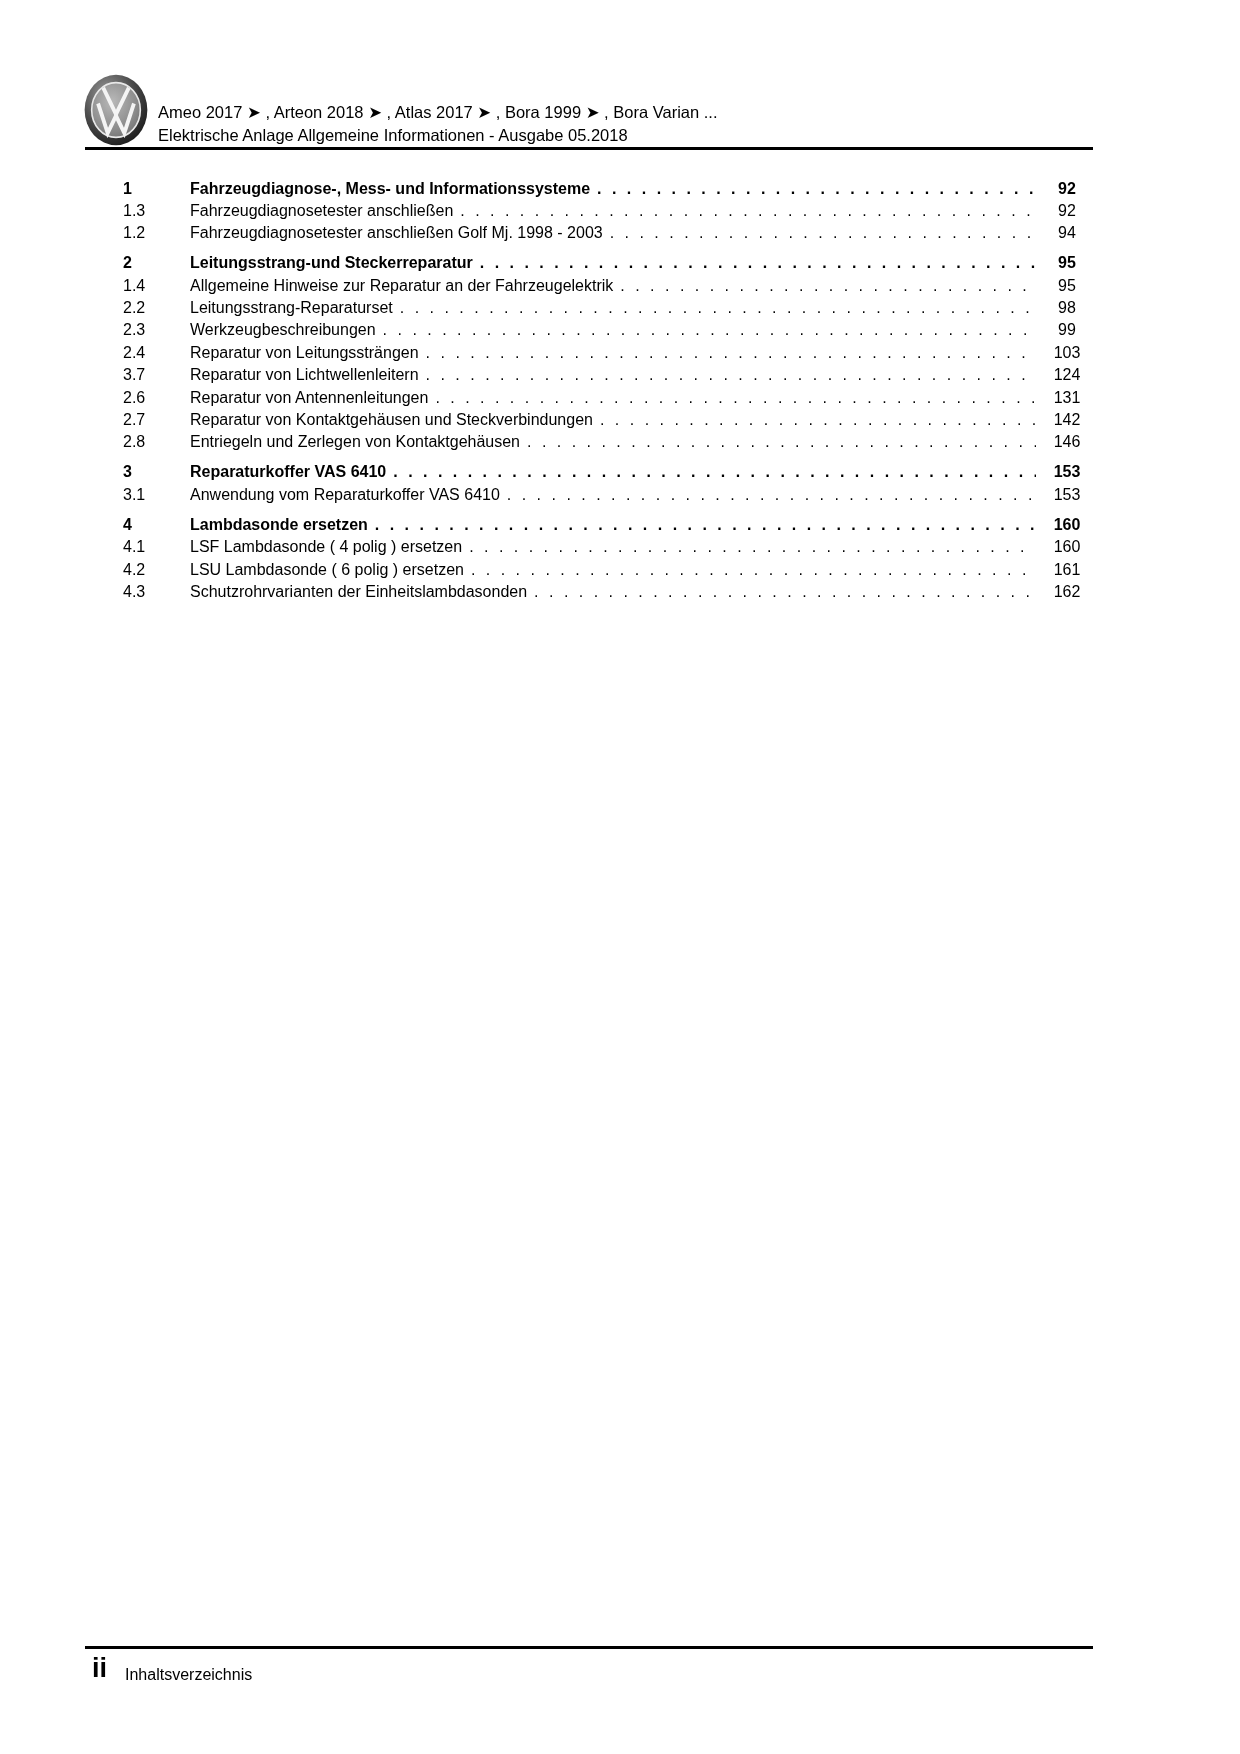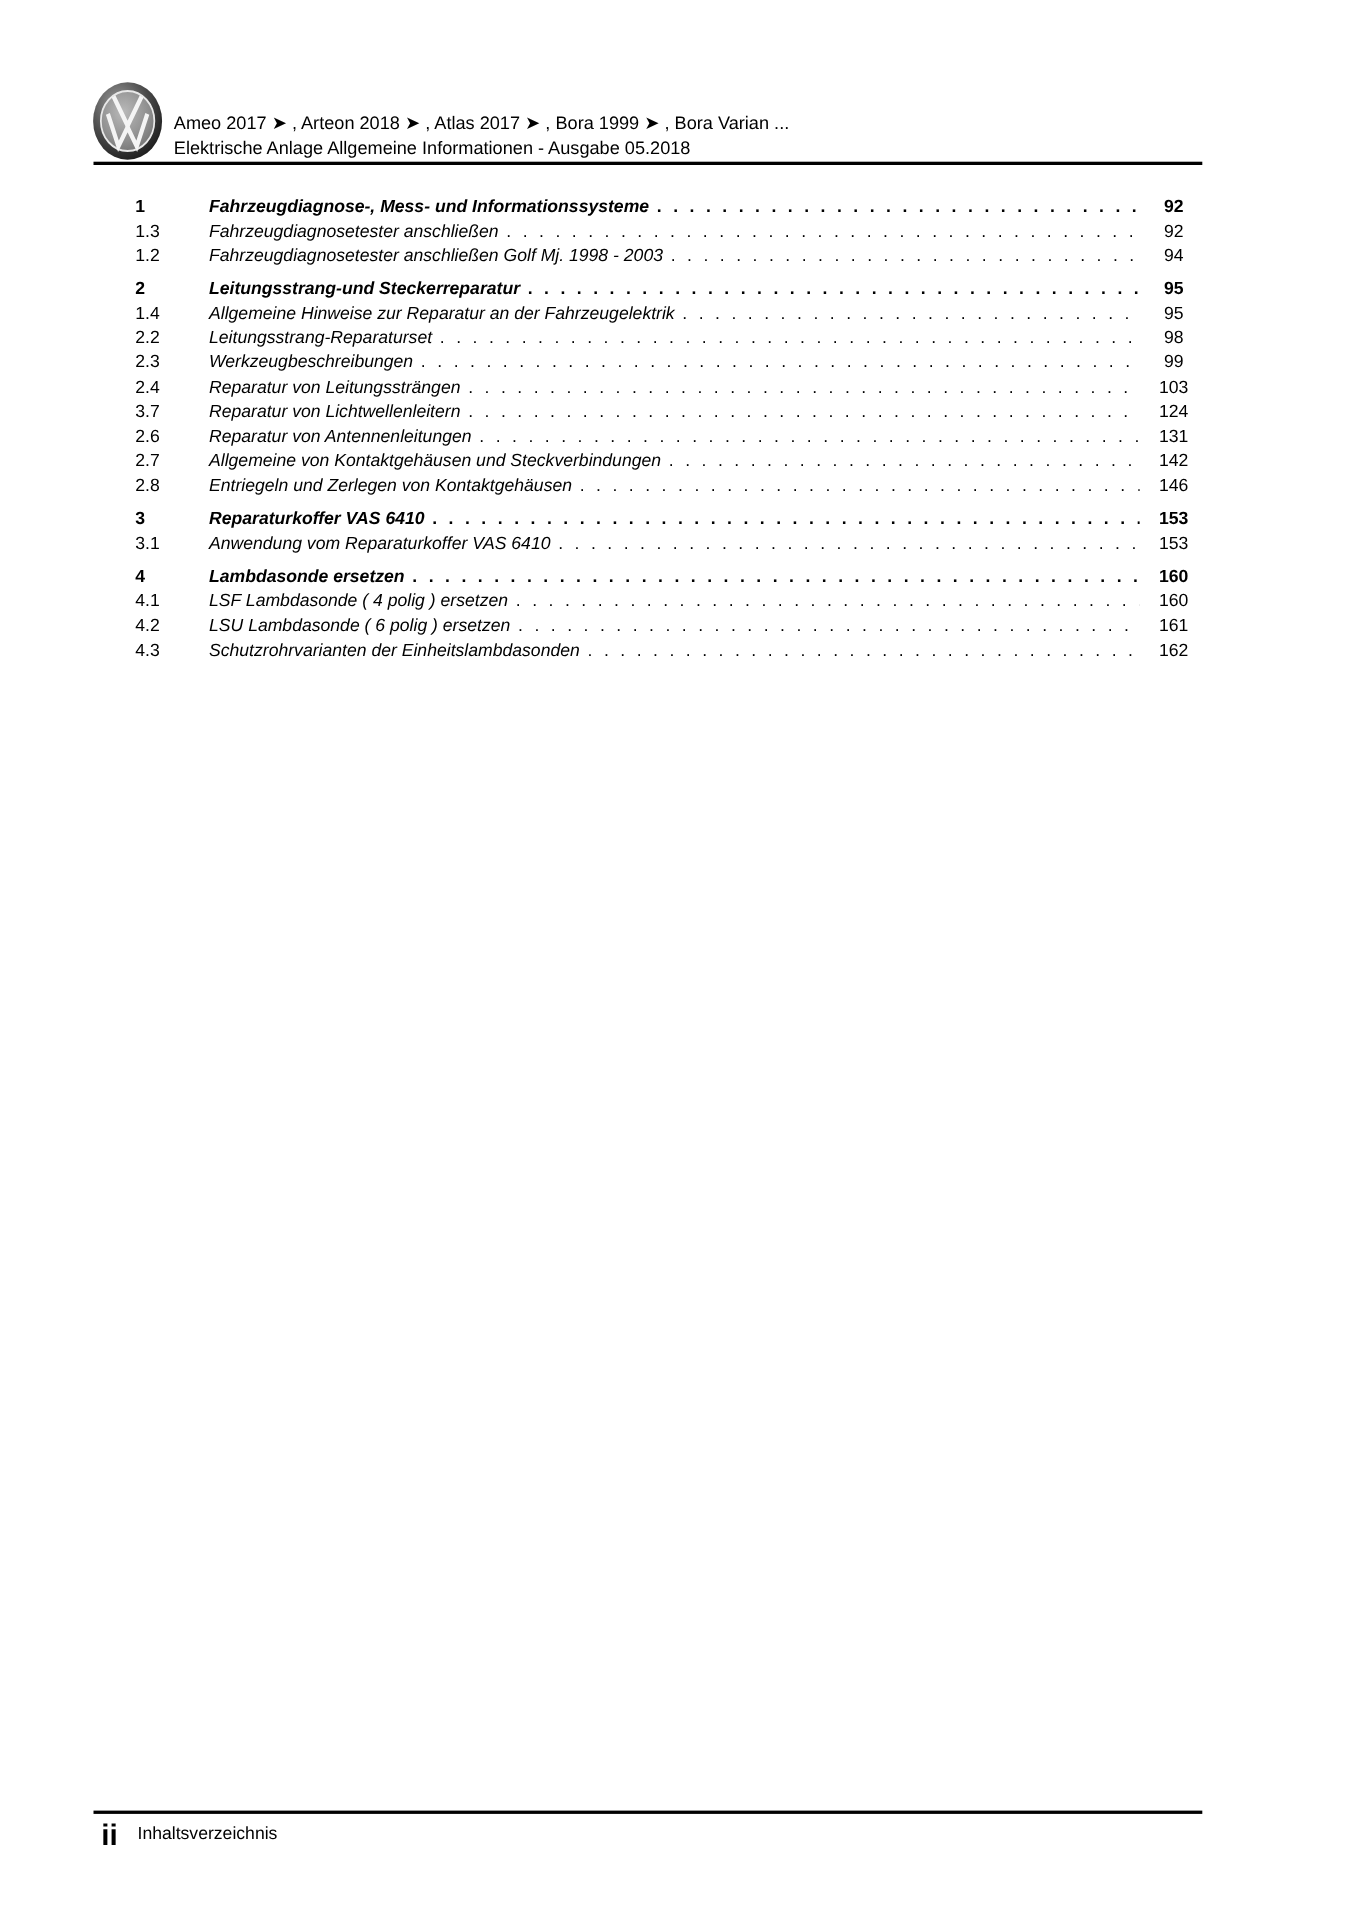--- a/index.html
+++ b/index.html
@@ -50,38 +50,38 @@
     width: 967px;
     font-size: 16px;
   }
   .toc-row {
     display: flex;
     align-items: flex-start;
     line-height: 22.4px;
   }
   .toc-row.bold { font-weight: bold; margin-top: 7.5px; }
   .toc-num   { flex: 0 0 67px; }
-  .toc-title { flex: 0 0 auto; white-space: nowrap; font-style: italic; }
+  .toc-title { flex: 0 0 auto; white-space: nowrap; }
   .toc-dots  {
     flex: 1 1 auto;
     min-width: 0;
     overflow: hidden;
     white-space: nowrap;
     letter-spacing: 3px;
     margin: 0 8px 0 7px;
   }
   .toc-page  { flex: 0 0 46px; text-align: center; }
 
   
   .footer-line {
     position: absolute;
     left: 92px;
     top: 1652px;
     display: flex;
-    align-items: center;
+    align-items: flex-end;
     gap: 18px;
   }
   .footer-page { font-size: 27px; font-weight: bold; line-height: 32px; }
   .footer-label { font-size: 16px; }
 </style>
 </head>
 <body>
 
 <div class="page">
 
@@ -169,21 +169,21 @@
         <span class="toc-page">124</span>
       </div>
       <div class="toc-row">
         <span class="toc-num">2.6</span>
         <span class="toc-title">Reparatur von Antennenleitungen</span>
         <span class="toc-dots">. . . . . . . . . . . . . . . . . . . . . . . . . . . . . . . . . . . . . . . . . . . . . . . . . . . . . . . . . . . . . . . . . . . . . . . . . . . . . . . . . . . . . . . . . . . . . . . . . . . . . . . . . . . . . . . . . . . . . . . . . . . . . . . . . . . . . . . . . . . . </span>
         <span class="toc-page">131</span>
       </div>
       <div class="toc-row">
         <span class="toc-num">2.7</span>
-        <span class="toc-title">Allgemeine von Kontaktgehäusen und Steckverbindungen</span>
+        <span class="toc-title">Reparatur von Kontaktgehäusen und Steckverbindungen</span>
         <span class="toc-dots">. . . . . . . . . . . . . . . . . . . . . . . . . . . . . . . . . . . . . . . . . . . . . . . . . . . . . . . . . . . . . . . . . . . . . . . . . . . . . . . . . . . . . . . . . . . . . . . . . . . . . . . . . . . . . . . . . . . . . . . . . . . . . . . . . . . . . . . . . . . . </span>
         <span class="toc-page">142</span>
       </div>
       <div class="toc-row">
         <span class="toc-num">2.8</span>
         <span class="toc-title">Entriegeln und Zerlegen von Kontaktgehäusen</span>
         <span class="toc-dots">. . . . . . . . . . . . . . . . . . . . . . . . . . . . . . . . . . . . . . . . . . . . . . . . . . . . . . . . . . . . . . . . . . . . . . . . . . . . . . . . . . . . . . . . . . . . . . . . . . . . . . . . . . . . . . . . . . . . . . . . . . . . . . . . . . . . . . . . . . . . </span>
         <span class="toc-page">146</span>
       </div>
       <div class="toc-row bold">

